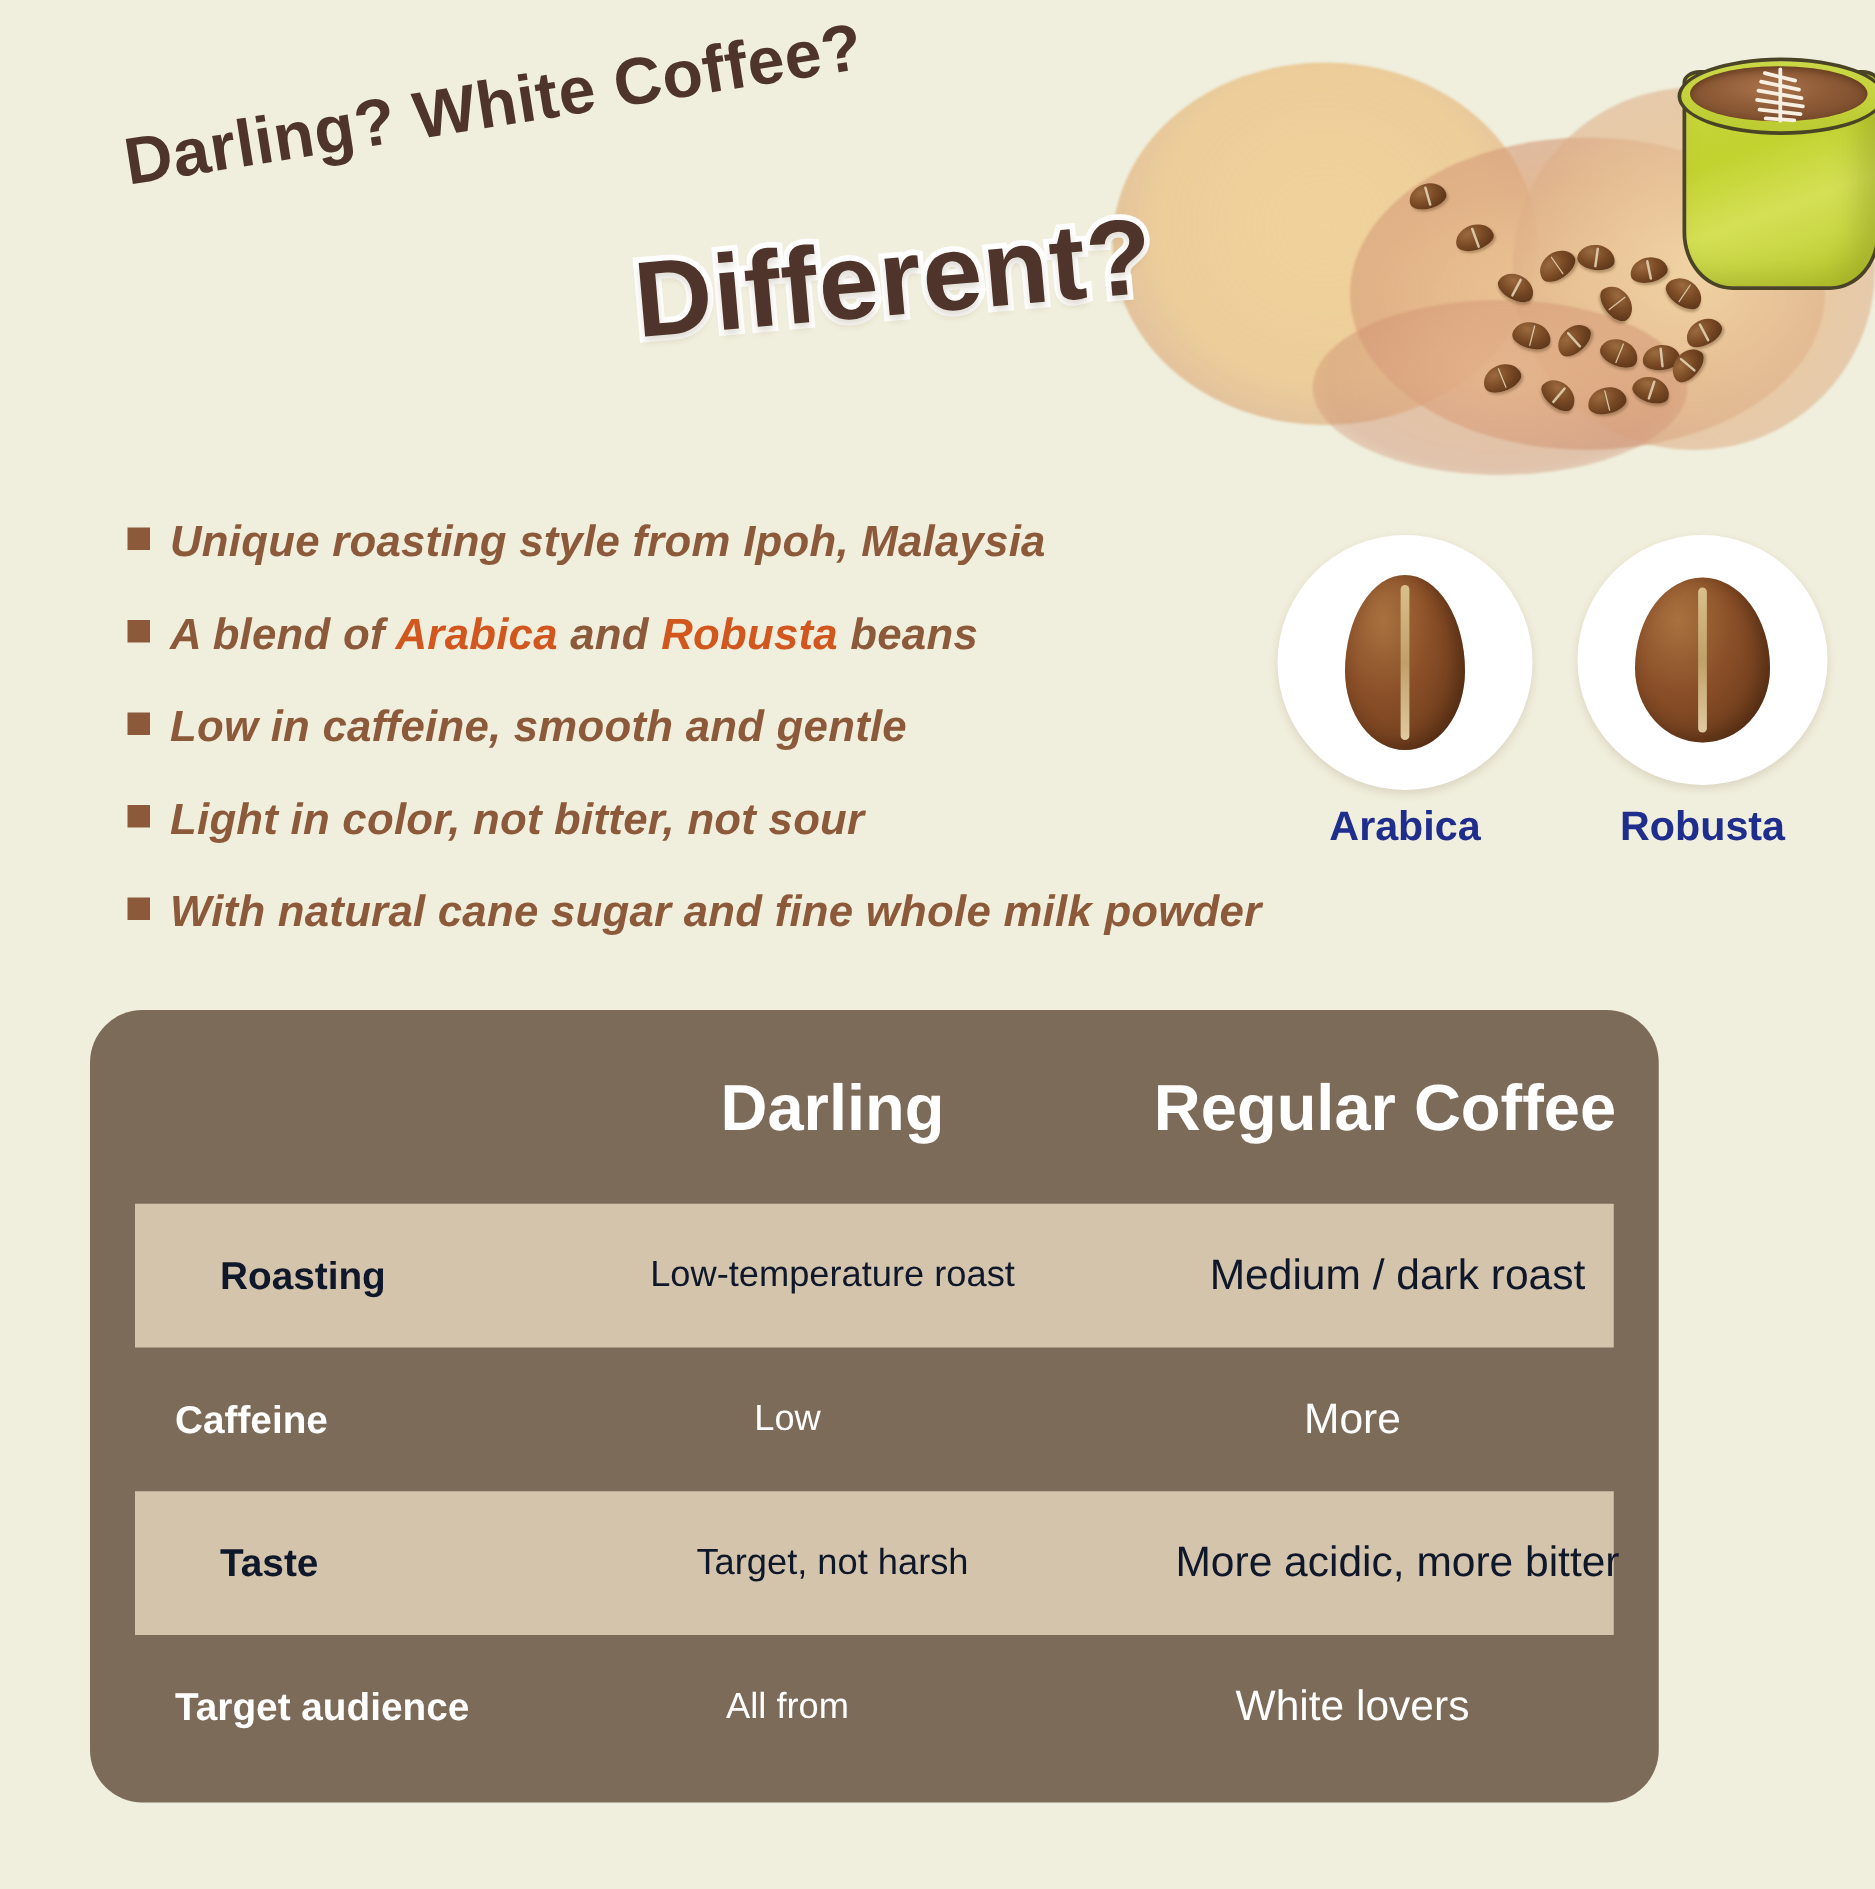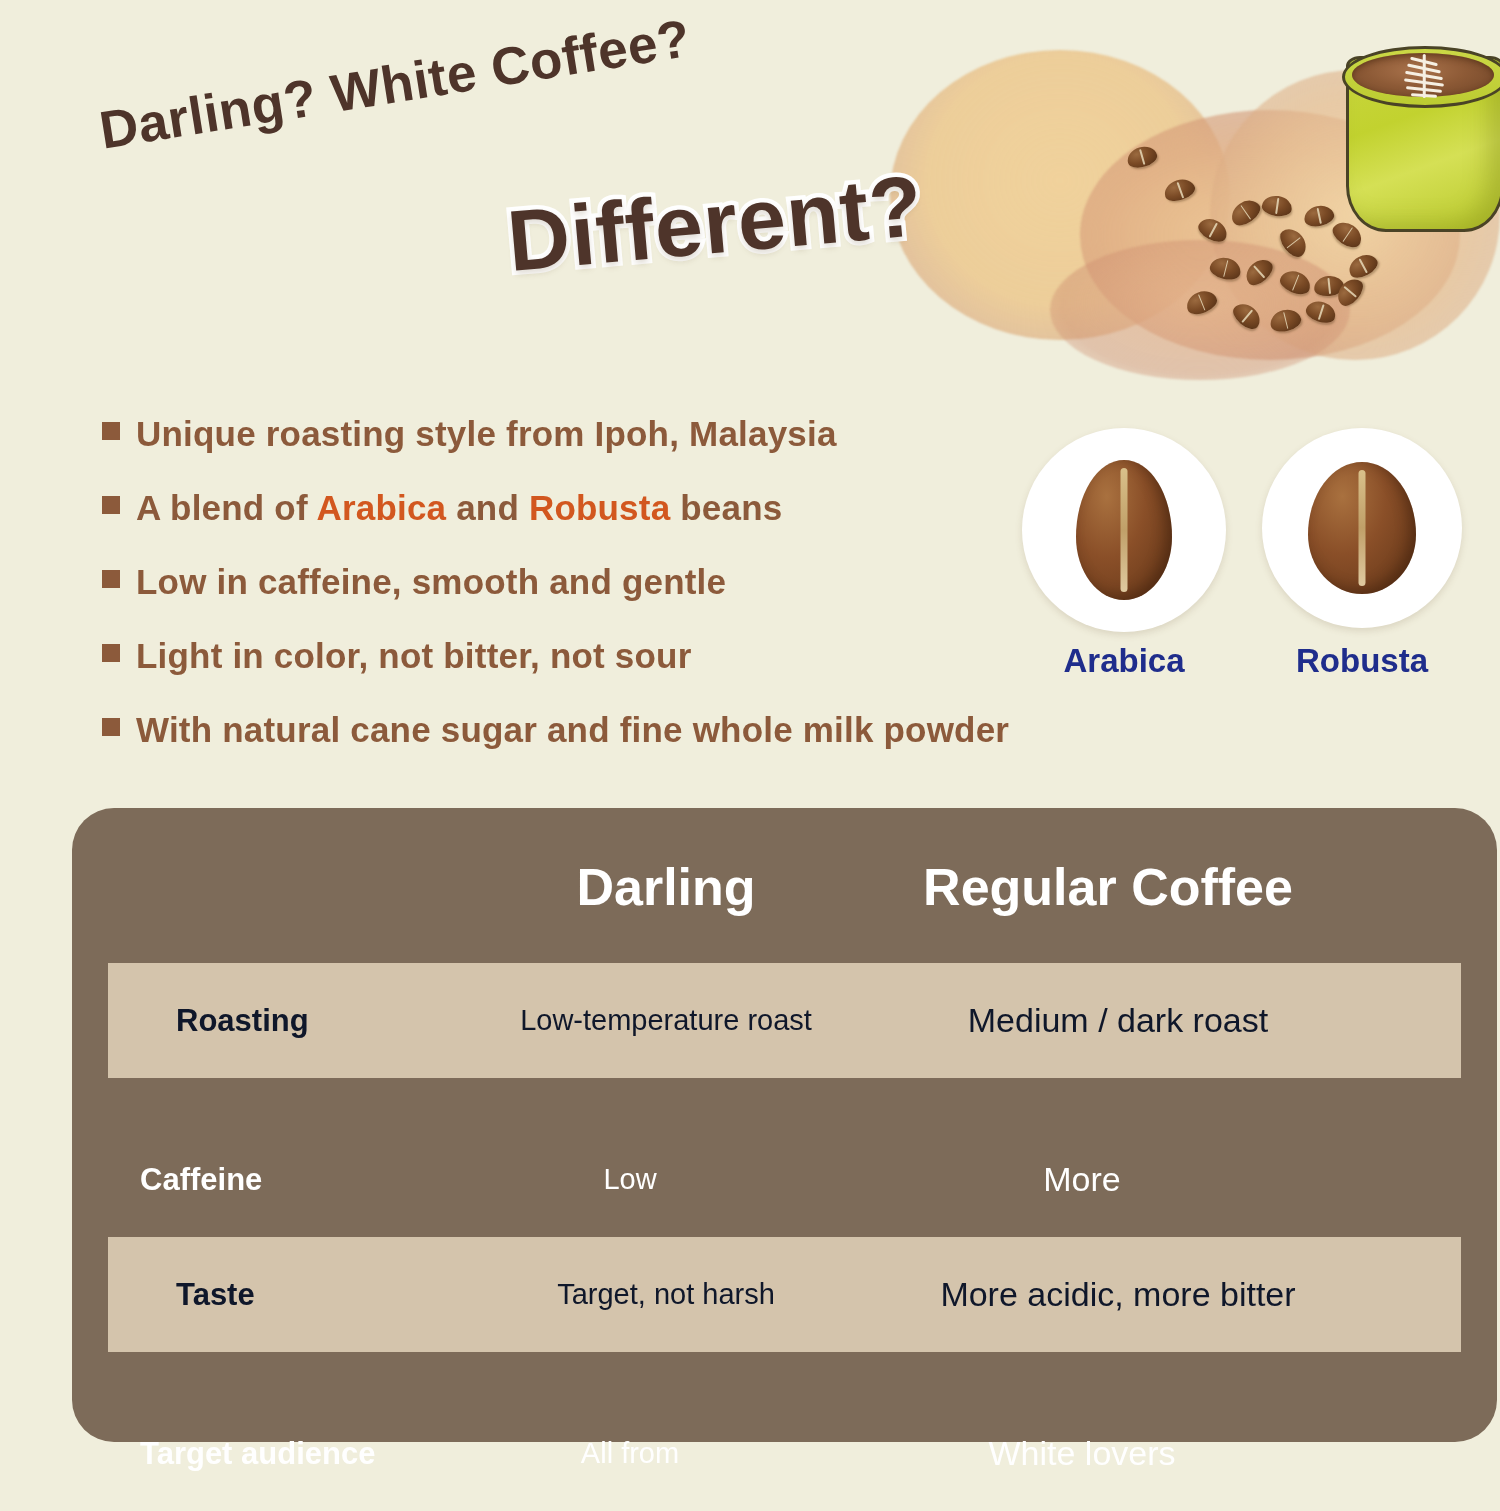--- a/index.html
+++ b/index.html
@@ -60,21 +60,21 @@
   .title2{
     position:absolute;left:508px;top:192px;
     font-size:86px;font-weight:800;color:#4E342A;
     transform:rotate(-5deg);transform-origin:left center;
     white-space:nowrap;letter-spacing:1px;
     -webkit-text-stroke:9px #FFFFFF;paint-order:stroke fill;
     text-shadow:0 4px 6px rgba(120,100,70,.22);
   }
 
   
-  .bullets{position:absolute;left:102px;top:412px;width:1180px;}
+  .bullets{position:absolute;left:102px;top:412px;width:1180px;font-style:italic;}
   .bullet-row{display:flex;align-items:flex-start;margin-bottom:30px;height:44px;}
   .bullet-sq{width:18px;height:18px;background:#8C5A3B;margin-top:10px;margin-right:16px;flex:none;}
   .bullet-text{font-size:35px;font-weight:700;color:#8C5A3B;letter-spacing:.2px;line-height:44px;white-space:nowrap;}
   .hl{color:#D2571F;}
 
   
   .badge{position:absolute;border-radius:50%;background:#FFFFFF;box-shadow:0 3px 7px rgba(120,100,70,.18);}
   .badge-bean{
     position:absolute;left:50%;top:50%;transform:translate(-50%,-50%);
     border-radius:50% 50% 50% 50%/55% 55% 45% 45%;
@@ -85,33 +85,33 @@
     content:"";position:absolute;left:50%;top:6%;width:7px;height:88%;
     transform:translateX(-50%);border-radius:6px;
     background:linear-gradient(180deg,#d9c08a,#c0a069,#e0caa0);
   }
   .badge-label{
     position:absolute;text-align:center;font-size:33px;font-weight:700;color:#1F2D8C;white-space:nowrap;
   }
 
   
   .panel{
-    position:absolute;left:72px;top:808px;width:1425px;height:634px;
+    position:absolute;left:72px;top:808px;width:1255px;height:634px;
     background:#7D6B59;border-radius:42px;
   }
   .thead{position:absolute;left:0;top:42px;width:100%;height:74px;}
   .th{
     position:absolute;top:0;font-size:52px;font-weight:700;color:#FFFFFF;
     text-align:center;white-space:nowrap;line-height:74px;
   }
   .th-darling{left:444px;width:300px;}
   .th-regular{left:786px;width:500px;}
 
   .rows{position:absolute;left:0;top:155px;width:100%;}
-  .trow{position:relative;height:115px;margin-top:44px;}
+  .trow{position:relative;height:115px;}
   .trow.alt{background:#D4C4AC;margin:0 36px;width:calc(100% - 72px);}
   .cell{position:absolute;top:0;height:115px;display:flex;align-items:center;white-space:nowrap;}
   .c-label{left:68px;width:330px;font-size:31px;font-weight:700;}
   .c-darling{left:398px;width:320px;justify-content:center;font-size:29px;}
   .c-regular{left:740px;width:540px;justify-content:center;font-size:34px;}
   .trow.alt .cell{color:#0f172a;}
   .trow.dark .cell{color:#FFFFFF;}
 </style>
 </head>
 <body>

